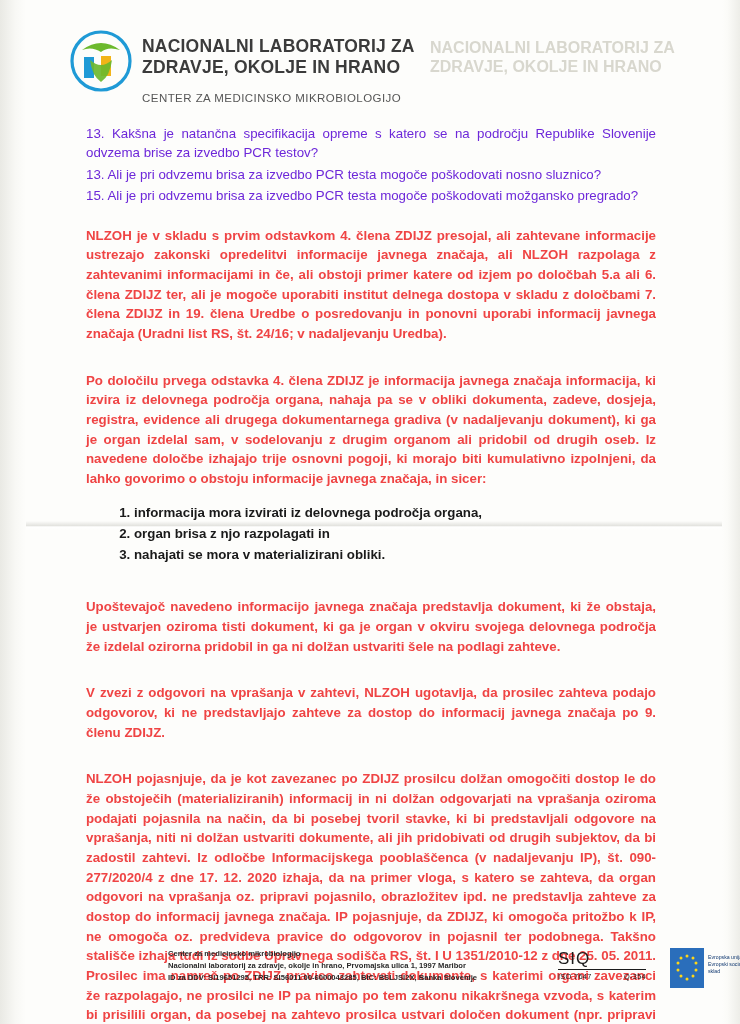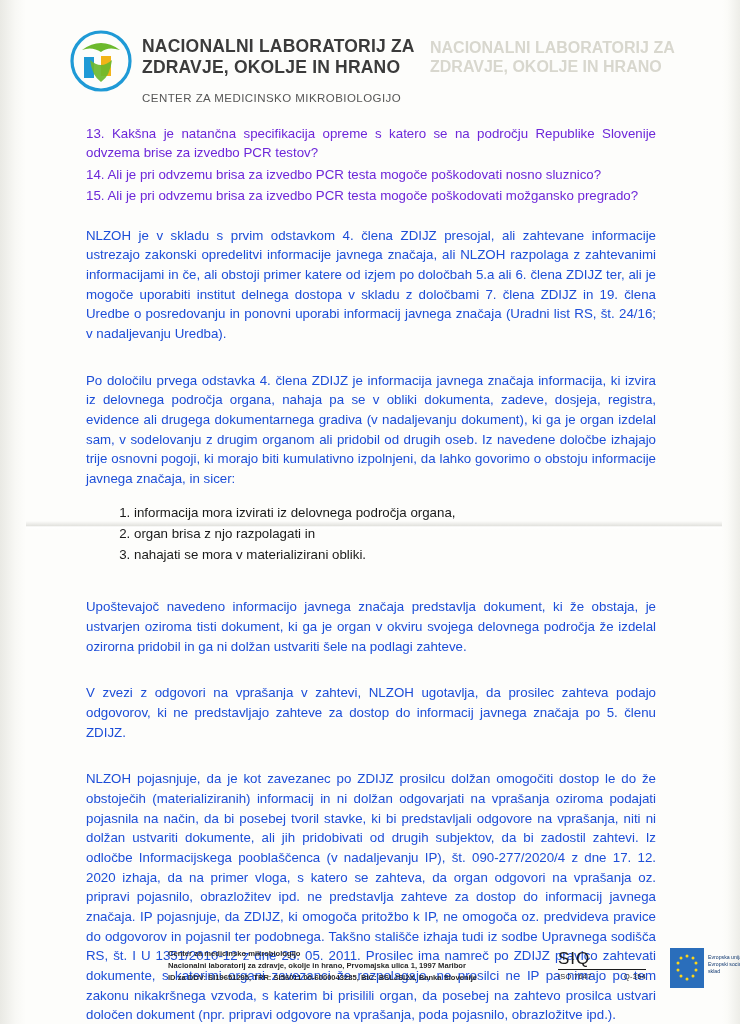--- a/index.html
+++ b/index.html
@@ -98,21 +98,22 @@
     position: absolute;
     left: 86px;
     top: 124px;
     width: 570px;
   }
   p.para {
     margin: 0 0 14px 0;
     font-size: 13.3px;
     line-height: 1.48;
     text-align: justify;
-    color: #1d4ed8;
+    color: #ef4444;
+    font-weight: bold;
   }
   p.tight {
     margin-bottom: 14px;
   }
   .q-list p {
     margin: 0 0 2px 0;
     font-size: 13.3px;
     line-height: 1.46;
     text-align: justify;
     color: #6d28d9;
@@ -121,20 +122,21 @@
   .gap-md { height: 13px; }
 
   ol.conditions {
     margin: 6px 0 0 0;
     padding-left: 48px;
     font-size: 13.3px;
     line-height: 1.52;
   }
   ol.conditions li {
     margin-bottom: 1px;
+    font-weight: bold;
   }
 
   
   .footer {
     position: absolute;
     left: 168px;
     top: 948px;
     width: 520px;
     height: 60px;
   }
@@ -240,21 +242,21 @@
       <div>ZDRAVJE, OKOLJE IN HRANO</div>
     </div>
 
     <div class="dept-title">CENTER ZA MEDICINSKO MIKROBIOLOGIJO</div>
   </div>
 
   <div class="content">
 
     <div class="q-list">
       <p>13. Kakšna je natančna specifikacija opreme s katero se na področju Republike Slovenije odvzema brise za izvedbo PCR testov?</p>
-      <p>14. Ali je pri odvzemu brisa za izvedbo PCR testa mogoče poškodovati nosno sluznico?</p>
+      <p>13. Ali je pri odvzemu brisa za izvedbo PCR testa mogoče poškodovati nosno sluznico?</p>
       <p>15. Ali je pri odvzemu brisa za izvedbo PCR testa mogoče poškodovati možgansko pregrado?</p>
     </div>
 
     <div class="gap-lg"></div>
 
     <p class="para">NLZOH je v skladu s prvim odstavkom 4. člena ZDIJZ presojal, ali zahtevane informacije ustrezajo zakonski opredelitvi informacije javnega značaja, ali NLZOH razpolaga z zahtevanimi informacijami in če, ali obstoji primer katere od izjem po določbah 5.a ali 6. člena ZDIJZ ter, ali je mogoče uporabiti institut delnega dostopa v skladu z določbami 7. člena ZDIJZ in 19. člena Uredbe o posredovanju in ponovni uporabi informacij javnega značaja (Uradni list RS, št. 24/16; v nadaljevanju Uredba).</p>
 
     <div class="gap-md"></div>
 
     <p class="para tight">Po določilu prvega odstavka 4. člena ZDIJZ je informacija javnega značaja informacija, ki izvira iz delovnega področja organa, nahaja pa se v obliki dokumenta, zadeve, dosjeja, registra, evidence ali drugega dokumentarnega gradiva (v nadaljevanju dokument), ki ga je organ izdelal sam, v sodelovanju z drugim organom ali pridobil od drugih oseb. Iz navedene določbe izhajajo trije osnovni pogoji, ki morajo biti kumulativno izpolnjeni, da lahko govorimo o obstoju informacije javnega značaja, in sicer:</p>
@@ -265,21 +267,21 @@
       <li>nahajati se mora v materializirani obliki.</li>
     </ol>
 
     <div class="gap-lg"></div>
     <div class="gap-md"></div>
 
     <p class="para">Upoštevajoč navedeno informacijo javnega značaja predstavlja dokument, ki že obstaja, je ustvarjen oziroma tisti dokument, ki ga je organ v okviru svojega delovnega področja že izdelal ozirorna pridobil in ga ni dolžan ustvariti šele na podlagi zahteve.</p>
 
     <div class="gap-md"></div>
 
-    <p class="para">V zvezi z odgovori na vprašanja v zahtevi, NLZOH ugotavlja, da prosilec zahteva podajo odgovorov, ki ne predstavljajo zahteve za dostop do informacij javnega značaja po 5. členu ZDIJZ.</p>
+    <p class="para">V zvezi z odgovori na vprašanja v zahtevi, NLZOH ugotavlja, da prosilec zahteva podajo odgovorov, ki ne predstavljajo zahteve za dostop do informacij javnega značaja po 9. členu ZDIJZ.</p>
 
     <div class="gap-md"></div>
 
     <p class="para">NLZOH pojasnjuje, da je kot zavezanec po ZDIJZ prosilcu dolžan omogočiti dostop le do že obstoječih (materializiranih) informacij in ni dolžan odgovarjati na vprašanja oziroma podajati pojasnila na način, da bi posebej tvoril stavke, ki bi predstavljali odgovore na vprašanja, niti ni dolžan ustvariti dokumente, ali jih pridobivati od drugih subjektov, da bi zadostil zahtevi. Iz odločbe Informacijskega pooblaščenca (v nadaljevanju IP), št. 090-277/2020/4 z dne 17. 12. 2020 izhaja, da na primer vloga, s katero se zahteva, da organ odgovori na vprašanja oz. pripravi pojasnilo, obrazložitev ipd. ne predstavlja zahteve za dostop do informacij javnega značaja. IP pojasnjuje, da ZDIJZ, ki omogoča pritožbo k IP, ne omogoča oz. predvideva pravice do odgovorov in pojasnil ter podobnega. Takšno stališče izhaja tudi iz sodbe Upravnega sodišča RS, št. I U 1351/2010-12 z dne 25. 05. 2011. Prosilec ima namreč po ZDIJZ pravico zahtevati dokumente, s katerimi organi zavezanci že razpolagajo, ne prosilci ne IP pa nimajo po tem zakonu nikakršnega vzvoda, s katerim bi prisilili organ, da posebej na zahtevo prosilca ustvari določen dokument (npr. pripravi odgovore na vprašanja, poda pojasnilo, obrazložitve ipd.).</p>
   </div>
 
   <div class="footer">
 
     <div class="footer-text">
       <div class="b">Center za medicinsko mikrobiologijo</div>

